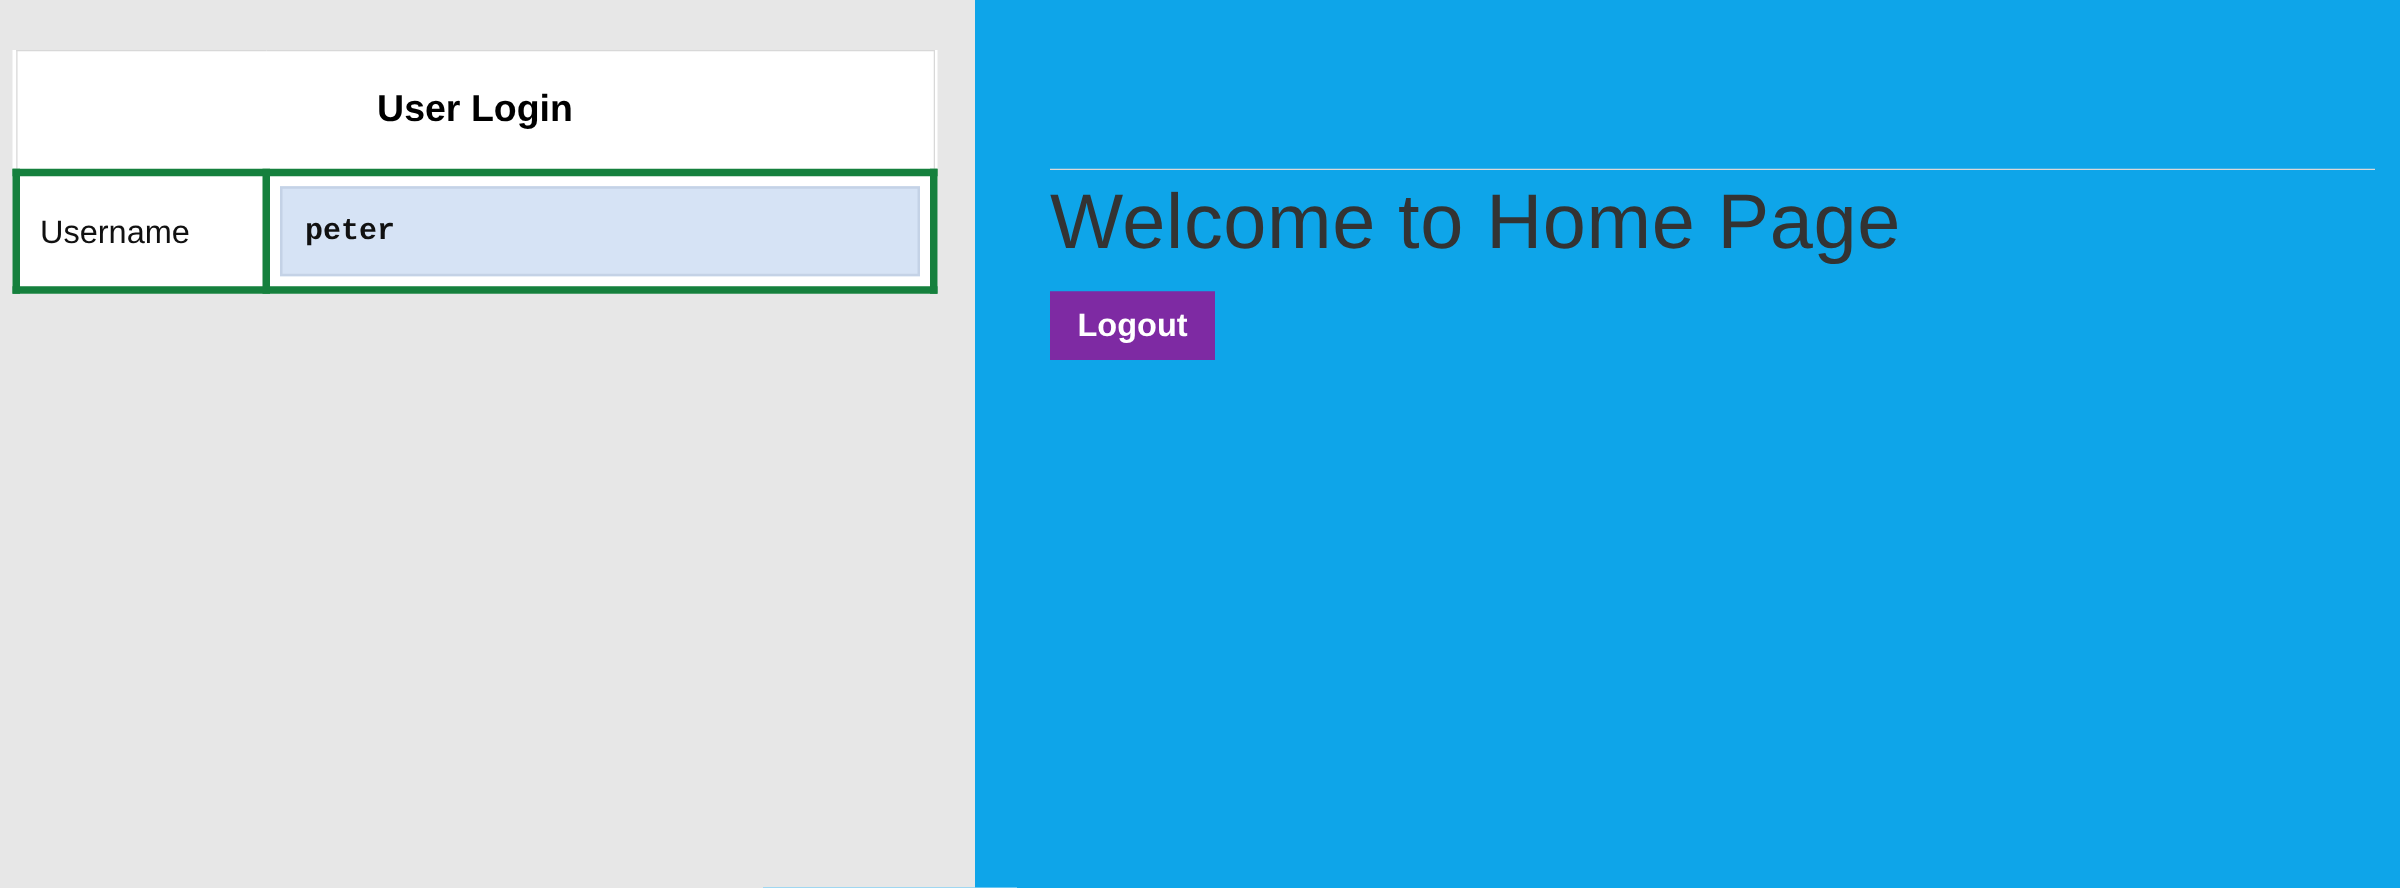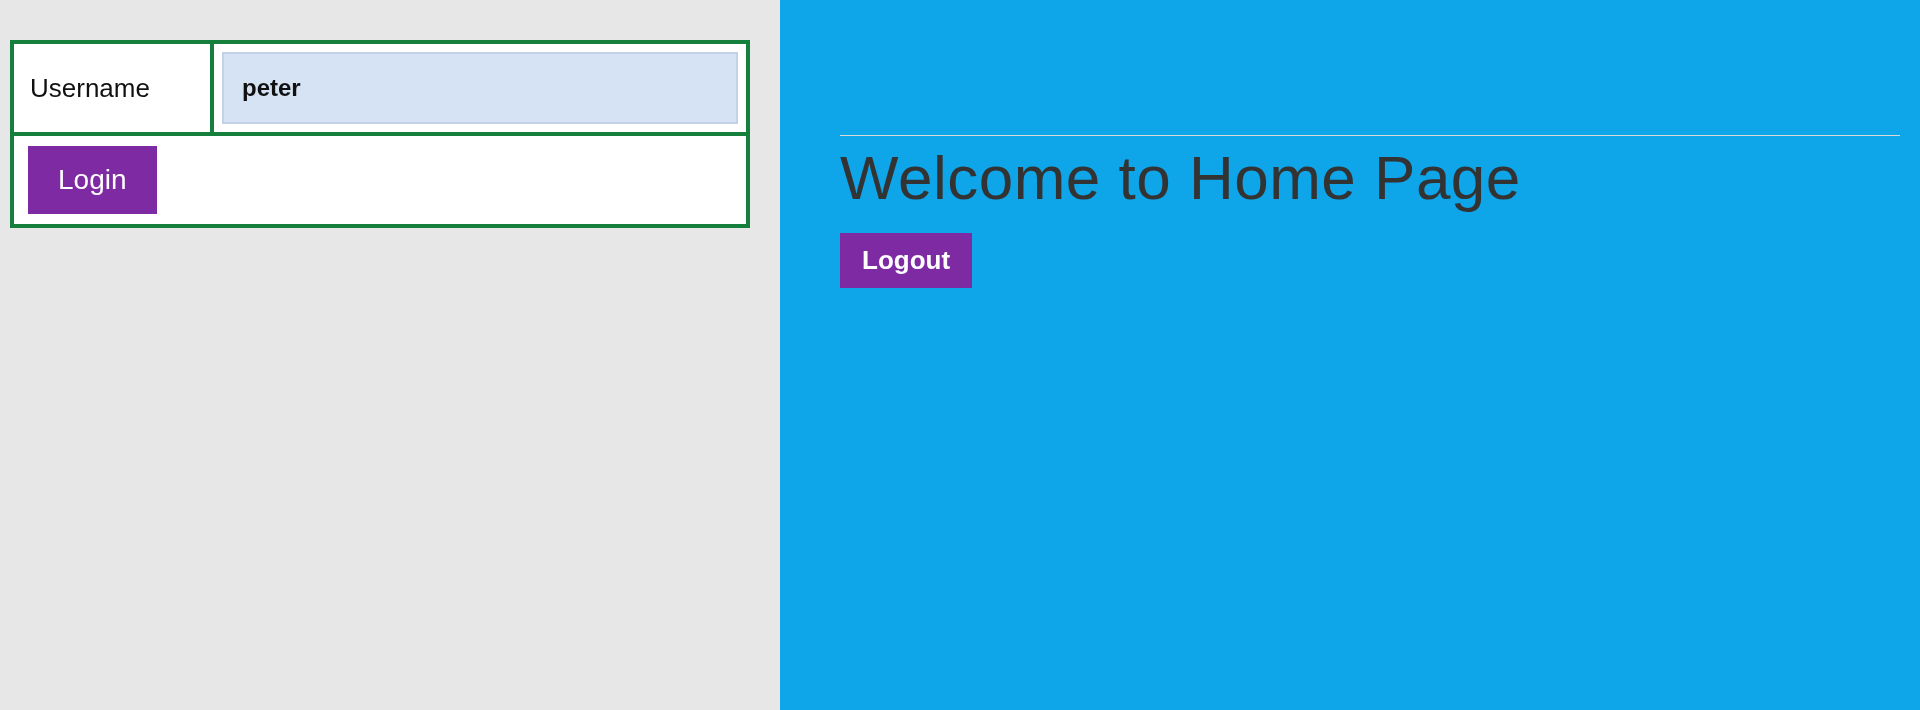--- a/index.html
+++ b/index.html
@@ -28,32 +28,33 @@
     }
     .login-table th {
       font-size: 30px;
       font-weight: 700;
       text-align: center;
       padding: 30px 10px;
       border: 1px solid #d8d8d8;
       color: #000;
     }
     .login-table td {
-      border: 4px solid #15803d;
+      border: 6px solid #15803d;
       padding: 10px 14px;
       font-size: 26px;
       color: #111;
       vertical-align: middle;
     }
     .login-table td.label-cell {
       width: 200px;
       padding: 28px 16px;
     }
     .login-table td.input-cell {
       padding: 8px;
+      font-family: Liberation Mono, monospace;
     }
     .login-input {
       width: 100%;
       height: 72px;
       background: #d6e3f5;
       border: 2px solid #c4d2e6;
       font-size: 24px;
       font-weight: 600;
       padding: 0 18px;
       outline: none;
@@ -104,29 +105,27 @@
       cursor: pointer;
       font-family: inherit;
     }
   </style>
 </head>
 <body>
 
 <div class="left-panel">
   <table class="login-table">
     <tbody>
+        <tr>
+      <th colspan="2">User Login</th>
+    </tr>
     <tr>
       <td class="label-cell">Username</td>
       <td class="input-cell">
         <input type="text" class="login-input" value="peter" style="">
-      </td>
-    </tr>
-    <tr>
-      <td colspan="2" class="button-cell">
-        <button class="btn">Login</button>
       </td>
     </tr>
   </tbody>
     </table>
 </div>
 
 <div class="right-panel">
   <hr class="divider">
   <h1 class="welcome-heading">Welcome to Home Page</h1>
   <button class="logout-btn">Logout</button>

